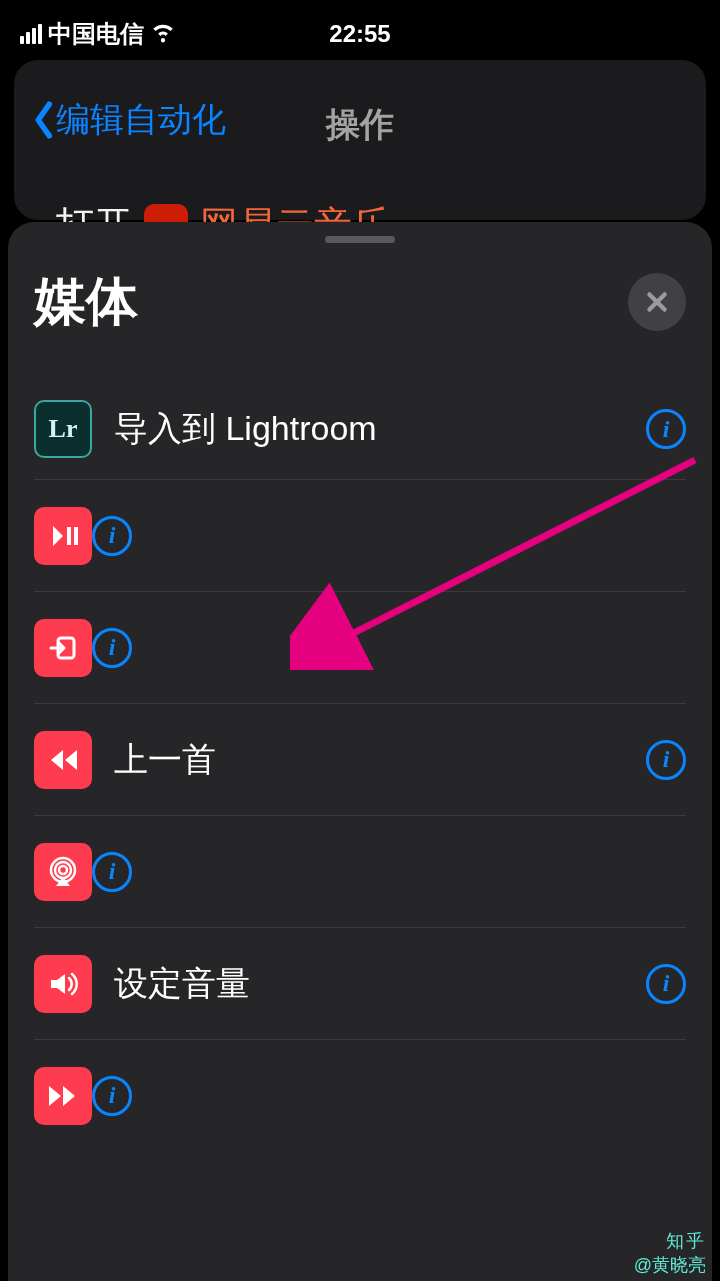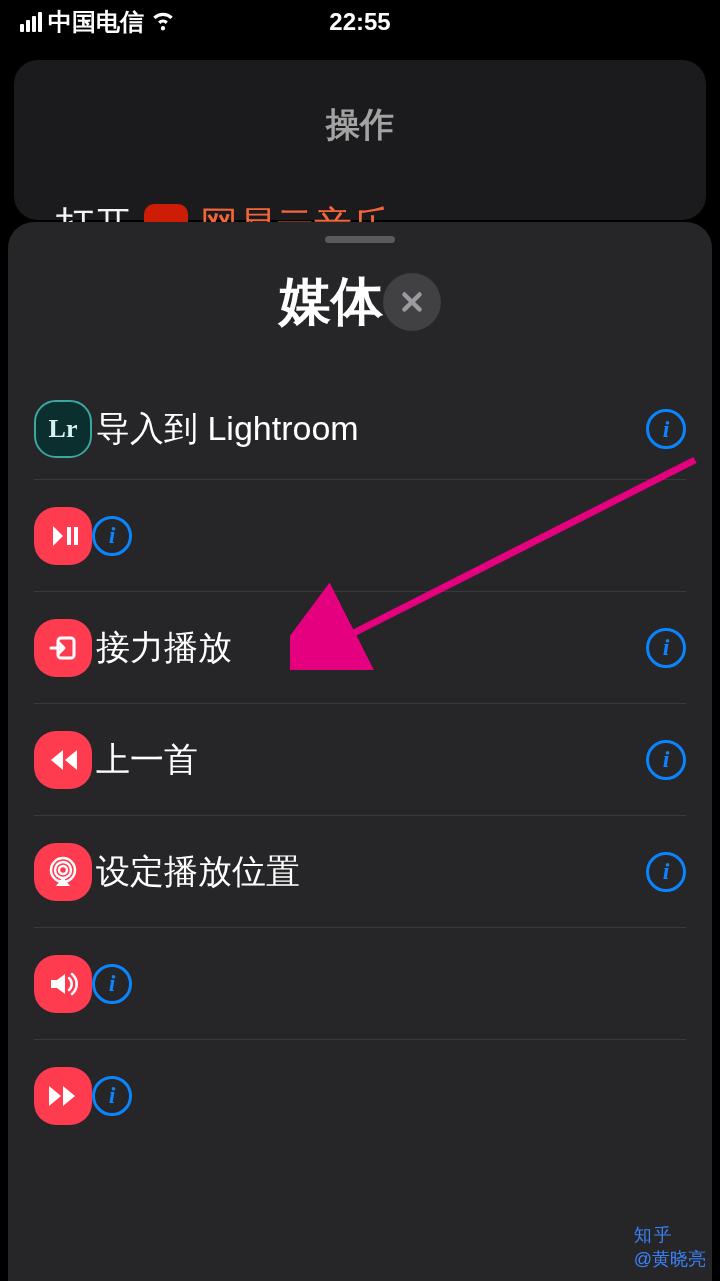--- a/index.html
+++ b/index.html
@@ -1,19 +1,19 @@
 <!DOCTYPE html>
 <html><head>
 <meta charset="utf-8">
 <style>
   * { margin: 0; padding: 0; box-sizing: border-box; }
   html, body { width: 720px; height: 1281px; background: #000; font-family: -apple-system, "Helvetica Neue", Arial, sans-serif; color: #fff; overflow: hidden; position: relative; }
 
   
-  .status-bar { position: absolute; top: 0; left: 0; right: 0; height: 44px; display: flex; align-items: center; justify-content: space-between; padding: 0 20px; font-size: 24px; font-weight: 600; }
+  .status-bar { position: absolute; top: 12px; left: 0; right: 0; height: 44px; display: flex; align-items: center; justify-content: space-between; padding: 0 20px; font-size: 24px; font-weight: 600; }
   .status-left { display: flex; align-items: center; gap: 6px; }
   .status-center { position: absolute; left: 50%; transform: translateX(-50%); font-weight: 700; }
   .status-right { display: flex; align-items: center; gap: 6px; font-size: 24px; }
   .sig-bars { display: inline-flex; align-items: flex-end; gap: 2px; }
   .sig-bars span { width: 4px; background: #fff; display: inline-block; border-radius: 1px;}
   .sig-bars span:nth-child(1){height:8px}.sig-bars span:nth-child(2){height:12px}.sig-bars span:nth-child(3){height:16px}.sig-bars span:nth-child(4){height:20px}
   .wifi-icon svg { width: 26px; height: 26px; }
   .battery { display: inline-flex; align-items: center; gap: 2px; }
   .battery-shell { width: 40px; height: 20px; border: 2px solid #fff; border-radius: 4px; position: relative; padding: 2px; }
   .battery-fill { height: 100%; width: 62%; background: #fff; border-radius: 1px; }
@@ -25,44 +25,44 @@
   .nav-back { display: flex; align-items: center; color: #0b84ff; font-size: 34px; font-weight: 400; gap: 2px; }
   .nav-back svg { width: 22px; height: 38px; }
   .nav-title { position: absolute; left: 50%; transform: translateX(-50%); color: #a3a3a3; font-size: 34px; font-weight: 600; top: 42px;}
   .nav-peek { margin-top: 50px; font-size: 38px; color: #ff3b30; font-weight: 500; padding-left: 24px; display: flex; align-items: center; gap:12px; opacity: 0.95;}
   .nav-peek .open-text{color:#fff;}
   .app-chip{ width:44px;height:44px; background:#d81e06; border-radius:10px; display:inline-block;}
 
   
   .sheet { position: absolute; top: 222px; left: 8px; right: 8px; bottom: 0; background: #262628; border-radius: 26px 26px 0 0; padding: 14px 0 0 0; }
   .grabber { width: 70px; height: 7px; background: #5a5a5e; border-radius: 4px; margin: 0 auto 18px auto; }
-  .sheet-header { display: flex; align-items: center; justify-content: center; padding: 6px 26px 30px 26px; }
+  .sheet-header { display: flex; align-items: center; justify-content: space-between; padding: 6px 26px 30px 26px; }
   .sheet-title { font-size: 52px; font-weight: 700; }
   .close-btn { width: 58px; height: 58px; border-radius: 50%; background: #414144; display: flex; align-items: center; justify-content: center; }
   .close-btn svg { width: 26px; height: 26px; }
 
   .section { padding: 0 26px; }
   .section-title { font-size: 38px; font-weight: 700; padding: 34px 0 6px 0; }
 
   .item { display: flex; align-items: center; height: 112px; border-top: 1px solid #3a3a3c; }
   .item.first-of-app { border-top: none; padding-top: 12px;}
-  .icon-box { width: 58px; height: 58px; border-radius: 22px; display: flex; align-items: center; justify-content: center; flex: 0 0 58px; }
+  .icon-box { width: 58px; height: 58px; border-radius: 10px; display: flex; align-items: center; justify-content: center; flex: 0 0 58px; }
   .icon-box.red { background: #ff3b50; }
   .icon-box.teal { background: #0b2e2e; border: 2px solid #3aa8a0; }
   .icon-box.teal span{ color:#d7f3ef; font-weight:600; font-size:26px; font-family: Georgia, serif;}
   .icon-box svg { width: 32px; height: 32px; fill: #fff; }
-  .item-label { flex: 1 1 auto; font-size: 34px; font-weight: 500; padding-left: 4px; }
+  .item-label { flex: 1 1 auto; font-size: 34px; font-weight: 500; padding-left: 22px; }
   .info-btn { width: 40px; height: 40px; border: 3px solid #0b84ff; border-radius: 50%; display: flex; align-items: center; justify-content: center; color: #0b84ff; font-family: Georgia, serif; font-style: italic; font-size: 24px; font-weight: 700; flex: 0 0 40px; }
 
   
   .arrow { position: absolute; top: 450px; left: 290px; pointer-events: none; }
   .arrow svg { width: 420px; height: 220px; }
 
   
-  .watermark { position: absolute; right: 14px; bottom: 10px; text-align: left; font-size: 18px; color: #3b82f6; line-height: 1.3; }
+  .watermark { position: absolute; right: 14px; bottom: 4px; text-align: right; font-size: 18px; color: #5eead4; line-height: 1.3; }
   .watermark .brand { letter-spacing: 2px; }
 </style>
 </head>
 <body>
 
 <div class="status-bar">
   <div class="status-left">
     <span class="sig-bars">
         <span></span>
         <span></span>
@@ -74,20 +74,26 @@
       <svg viewBox="0 0 24 24">
           <path fill="#fff" d="M12 18.5a2 2 0 1 0 .001 4A2 2 0 0 0 12 18.5zm-4.5-4.1l2.1 2.1a3.4 3.4 0 0 1 4.8 0l2.1-2.1a6.4 6.4 0 0 0-9 0zM3 10l2.1 2.1a9.8 9.8 0 0 1 13.8 0L21 10A12.8 12.8 0 0 0 3 10z"></path>
         </svg>
     </span>
   </div>
   <div class="status-center">22:55</div>
 </div>
 
 <div class="nav-card">
   <div class="nav-row">
+    <div class="nav-back">
+      <svg viewBox="0 0 12 24">
+          <path d="M10 2L3 12l7 10" fill="none" stroke="#0b84ff" stroke-width="3.5" stroke-linecap="round" stroke-linejoin="round"></path>
+        </svg>
+      <span>编辑自动化</span>
+    </div>
     <div class="nav-title">操作</div>
   </div>
   <div class="nav-peek">
     <span class="open-text">打开</span>
     <span class="app-chip"></span>
     <span style="color:#ff6a3d;">网易云音乐</span>
   </div>
 </div>
 
 <div class="sheet">
@@ -123,21 +129,20 @@
       <div class="info-btn">i</div>
     </div>
 
     <div class="item">
       <div class="icon-box red">
         <svg viewBox="0 0 32 32">
             <rect x="11" y="6" width="16" height="20" rx="3" fill="none" stroke="#fff" stroke-width="3"></rect>
             <path d="M4 16h12M12 11l5 5-5 5" fill="none" stroke="#fff" stroke-width="3" stroke-linecap="round" stroke-linejoin="round"></path>
           </svg>
       </div>
-      <div class="item-label">接力播放</div>
       <div class="info-btn">i</div>
     </div>
 
     <div class="item">
       <div class="icon-box red">
         <svg viewBox="0 0 32 32">
             <path d="M16 6L4 16l12 10zM30 6L18 16l12 10z"></path>
           </svg>
       </div>
       <div class="item-label">上一首</div>
@@ -146,31 +151,31 @@
 
     <div class="item">
       <div class="icon-box red">
         <svg viewBox="0 0 32 32">
             <circle cx="16" cy="14" r="4" fill="none" stroke="#fff" stroke-width="2.5"></circle>
             <circle cx="16" cy="14" r="8" fill="none" stroke="#fff" stroke-width="2.5"></circle>
             <circle cx="16" cy="14" r="12" fill="none" stroke="#fff" stroke-width="2.5"></circle>
             <path d="M9 30l7-9 7 9z"></path>
           </svg>
       </div>
-      <div class="item-label">设定播放位置</div>
       <div class="info-btn">i</div>
     </div>
 
     <div class="item">
       <div class="icon-box red">
         <svg viewBox="0 0 32 32">
             <path d="M4 12v8h6l8 6V6l-8 6z"></path>
             <path d="M22 10a8 8 0 0 1 0 12M25 6a13 13 0 0 1 0 20" fill="none" stroke="#fff" stroke-width="2.5" stroke-linecap="round"></path>
           </svg>
       </div>
+      <div class="item-label">设定音量</div>
       <div class="info-btn">i</div>
     </div>
 
     <div class="item">
       <div class="icon-box red">
         <svg viewBox="0 0 32 32">
             <path d="M2 6l12 10L2 26zM16 6l12 10-12 10z"></path>
           </svg>
       </div>
       <div class="info-btn">i</div>

